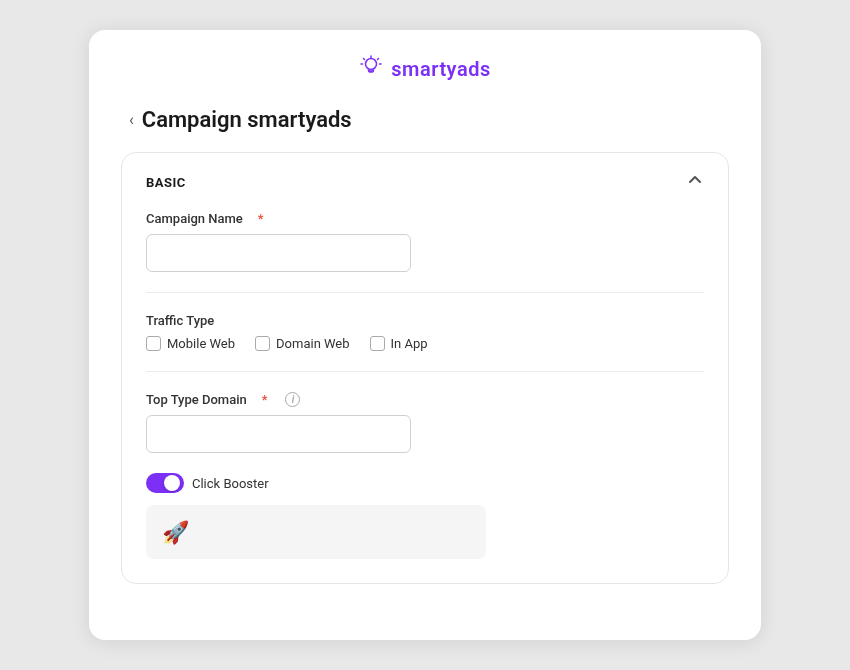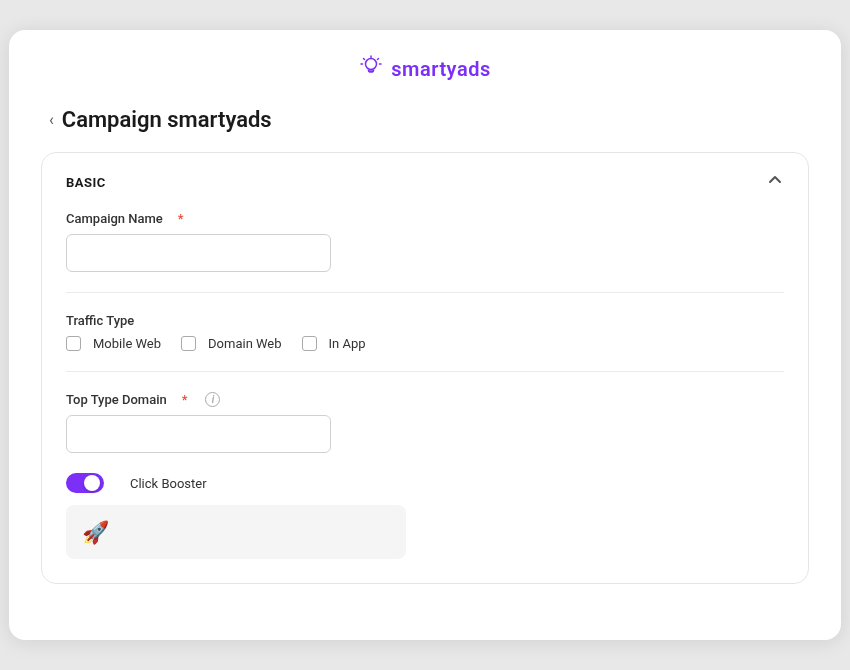--- a/index.html
+++ b/index.html
@@ -16,21 +16,21 @@
       align-items: center;
       min-height: 100vh;
       width: 850px;
       height: 670px;
       overflow: hidden;
     }
 
     .app-container {
       background: #ffffff;
       border-radius: 16px;
-      width: 832px;
+      width: 672px;
       min-height: 610px;
       box-shadow: 0 2px 20px rgba(0,0,0,0.1);
       padding: 0;
       overflow: hidden;
     }
 
     .header {
       display: flex;
       justify-content: center;
       align-items: center;
@@ -153,21 +153,21 @@
 
     .checkbox-group {
       display: flex;
       align-items: center;
       gap: 20px;
     }
 
     .checkbox-item {
       display: flex;
       align-items: center;
-      gap: 12px;
+      gap: 6px;
       cursor: pointer;
     }
 
     .checkbox-item input[type="checkbox"] {
       width: 15px;
       height: 15px;
       border: 1.5px solid #aaa;
       border-radius: 3px;
       cursor: pointer;
       accent-color: #7b2ff7;
@@ -199,21 +199,21 @@
       color: #aaa;
       font-style: italic;
       font-weight: 600;
       cursor: pointer;
       margin-left: 3px;
     }
 
     .toggle-row {
       display: flex;
       align-items: center;
-      gap: 26px;
+      gap: 8px;
       margin-top: 20px;
       margin-bottom: 12px;
     }
 
     .toggle-switch {
       width: 38px;
       height: 20px;
       background: #7b2ff7;
       border-radius: 10px;
       position: relative;

